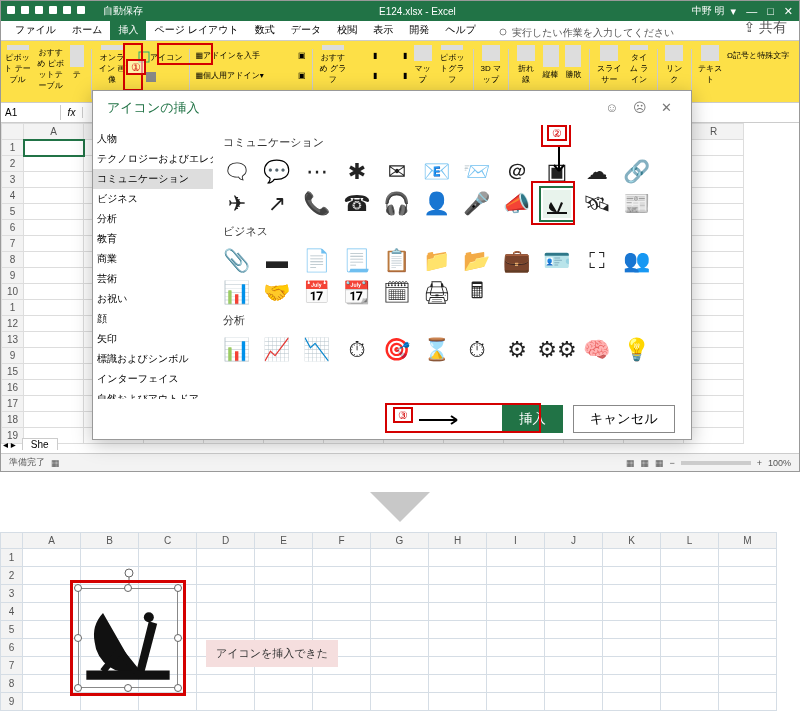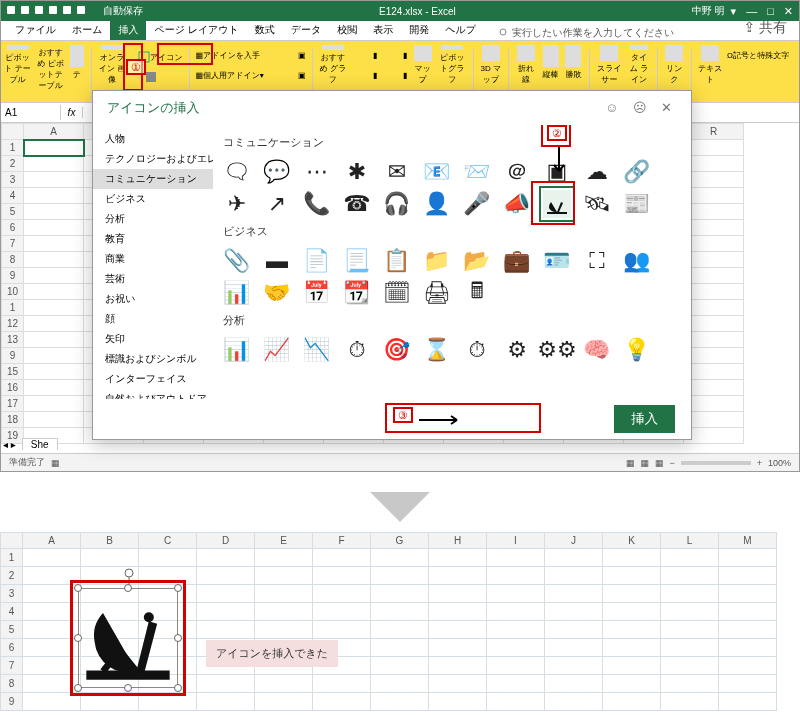--- a/index.html
+++ b/index.html
@@ -40,21 +40,21 @@
   .sheet-tabs { position:absolute; left:2px; bottom:0; height:18px; display:flex; align-items:center; font-size:10px; gap:6px;}
   .sheet-tabs .tab { padding:0 8px; background:#fff; border:1px solid #ccc; border-bottom:none; }
 
   
   .dialog { position:absolute; left:92px; top:90px; width:600px; height:350px; background:#fff; border:1px solid #999; box-shadow:0 4px 18px rgba(0,0,0,.25); display:flex; flex-direction:column; }
   .dialog .dlg-head { height:34px; display:flex; align-items:center; padding:16px 14px; color:#217346; font-size:13px; }
   .dialog .dlg-head .spacer { flex:1; }
   .dialog .dlg-head .ic { width:16px; height:16px; margin-left:12px; color:#777; }
   .dialog .dlg-body { flex:1; display:flex; overflow:hidden; }
   .dialog .cat-list { width:120px; border-right:0; padding:4px 0; font-size:10px; overflow:auto; }
-  .dialog .cat-list .cat { padding:3px 12px; cursor:pointer; white-space:nowrap; }
+  .dialog .cat-list .cat { padding:3px 4px; cursor:pointer; white-space:nowrap; }
   .dialog .cat-list .cat.sel { background:#ddd; }
   .dialog .gallery { flex:1; padding:4px 10px; overflow:auto; }
   .dialog .gallery h4 { font-size:11px; font-weight:normal; margin:6px 0 8px; color:#333; }
   .dialog .icon-row { display:flex; flex-wrap:wrap; gap:10px 12px; margin-bottom:4px;}
   .dialog .icon-cell { width:28px; height:28px; display:flex; align-items:center; justify-content:center; font-size:22px; color:#222; position:relative;}
   .dialog .icon-cell.sel { outline:2px solid #217346; outline-offset:2px; background:#e8f3ec;}
   .dialog .dlg-foot { height:40px; display:flex; align-items:center; justify-content:flex-end; padding:0 16px; gap:10px; font-size:11px;}
   .dialog .btn { padding:4px 16px; border:1px solid #888; background:#fff; cursor:pointer;}
   .dialog .btn.primary { background:#217346; color:#fff; border-color:#217346;}
 
@@ -693,20 +693,21 @@
       </div>
     </div>
   </div>
   <div class="dlg-foot" style="position:relative">
     <div class="annot-num" style="left:300px; top:8px;">③</div>
     <div class="annot-box" style="left:292px; top:4px; width:156px; height:30px;"></div>
     <svg style="position:absolute;left:326px;top:16px" width="48" height="10">
         <path d="M0 5h38m0 0l-6-4m6 4l-6 4" stroke="#000" stroke-width="2" fill="none"></path>
       </svg>
     <button class="btn primary">挿入</button>
+    <button class="btn">キャンセル</button>
   </div>
 </div>
 
 <div class="divider-arrow">
   <svg viewBox="0 0 60 30">
       <polygon points="0,0 60,0 30,30" fill="#c8c8c8"></polygon>
     </svg>
 </div>
 
 <div class="lower inserted-wrap">

